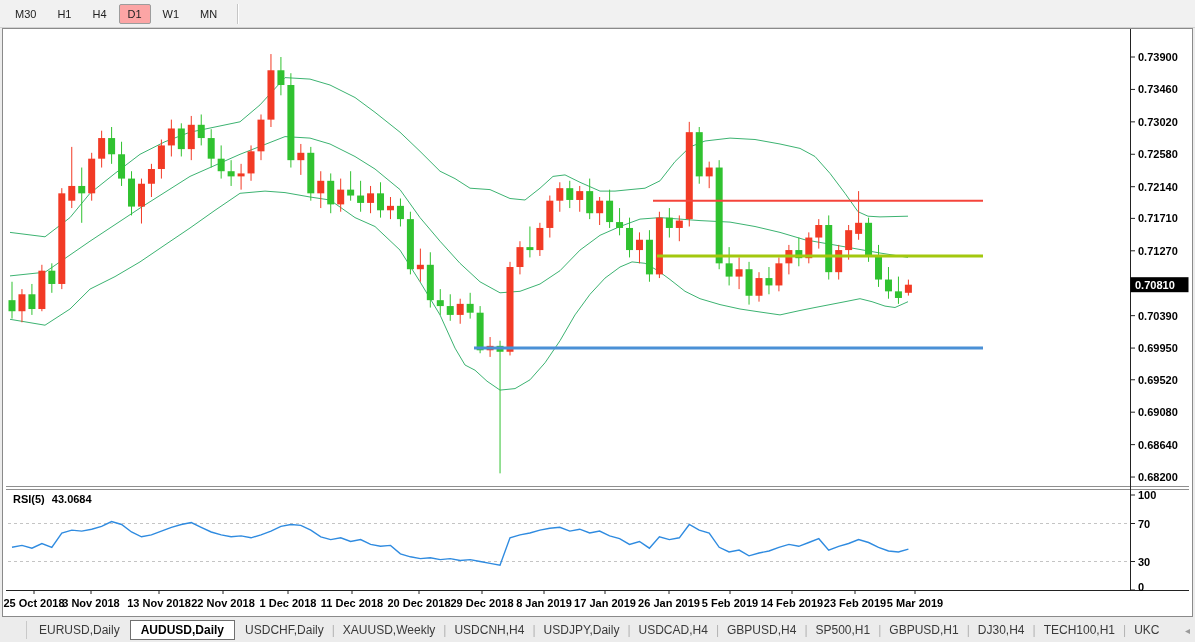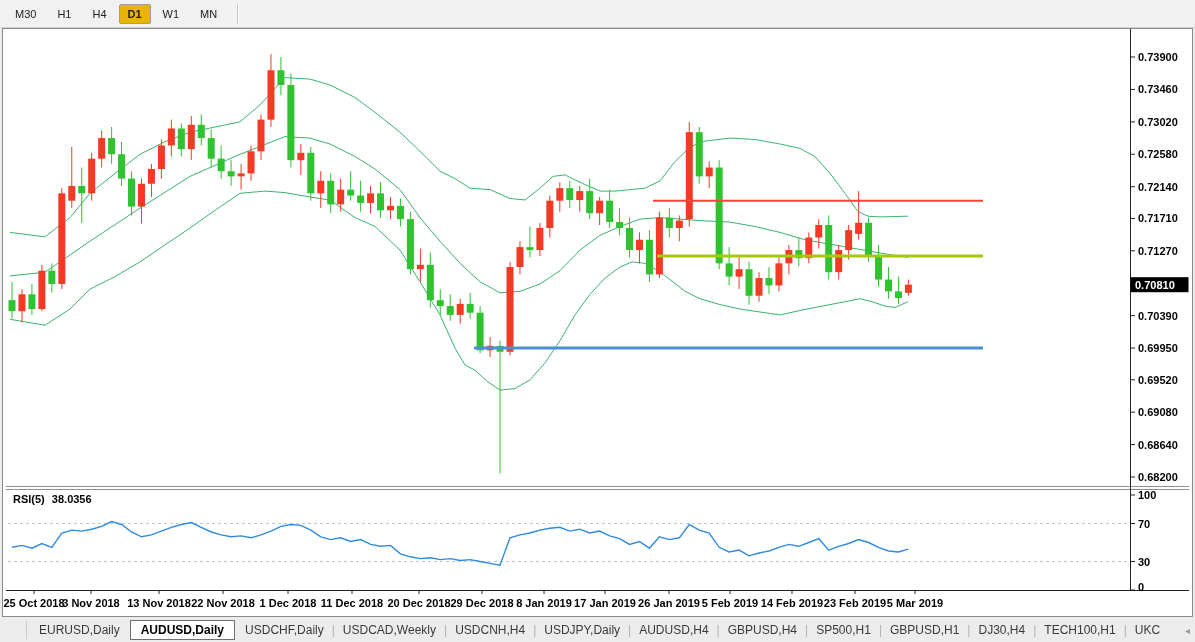--- a/index.html
+++ b/index.html
@@ -3,21 +3,21 @@
 <meta charset="utf-8">
 <style>
   html,body{margin:0;padding:0;background:#e9e9e9;}
   .app{position:relative;width:1195px;height:642px;overflow:hidden;background:#ececec;
        font-family:"Liberation Sans","DejaVu Sans",sans-serif;-webkit-font-smoothing:none;}
   .toolbar{position:absolute;left:0;top:0;width:1195px;height:28px;background:#f1f1f1;
            border-bottom:1px solid #d2d2d2;display:flex;align-items:center;padding-left:6px;
            box-sizing:border-box;z-index:3;}
   .tf-btn{font-size:11px;color:#222;padding:3px 8px;margin-right:3px;border:1px solid transparent;
           border-radius:2px;cursor:default;}
-  .tf-btn.active{background:#eab308;border-color:#9d9d9d;font-weight:bold;}
+  .tf-btn.active{background:#fca5a5;border-color:#9d9d9d;}
   .tb-sep{width:1px;height:20px;background:#c6c6c6;border-right:1px solid #ffffff;margin-left:8px;}
   .chart-window{position:absolute;left:2px;top:28px;width:1191px;height:589px;background:#ffffff;
                 border:1px solid #8a8a8a;box-sizing:border-box;z-index:0;}
   #chart-svg{position:absolute;left:0;top:0;z-index:1;}
   #chart-svg text{font-family:"Liberation Sans","DejaVu Sans",sans-serif;}
   .chart-title{position:absolute;left:13px;top:33px;font-size:11px;font-weight:700;color:#000;
                z-index:2;white-space:nowrap;}
   .chart-title .tri{font-size:8px;margin-right:5px;position:relative;top:-1px;}
   .chart-title span{margin-right:4px;}
   .rsi-caption{position:absolute;left:13px;top:493px;font-size:11px;font-weight:700;color:#000;
@@ -332,37 +332,37 @@
         <line x1="855" x2="855" y1="590" y2="594" stroke="#222222" stroke-width="1"></line>
         <text x="855" y="607" font-size="11" font-weight="700" fill="#000" text-anchor="middle">23 Feb 2019</text>
         <line x1="915" x2="915" y1="590" y2="594" stroke="#222222" stroke-width="1"></line>
         <text x="915" y="607" font-size="11" font-weight="700" fill="#000" text-anchor="middle">5 Mar 2019</text>
       </g>
     </svg>
 
 
   <div class="rsi-caption">
     <span>RSI(5)</span>
-    <span>38.0356</span>
+    <span>43.0684</span>
   </div>
 
   <div class="tabbar">
     <div class="tab-gutter"></div>
 
     <div class="tab">EURUSD,Daily</div>
       <div class="tab active">AUDUSD,Daily</div>
       <div class="tab">USDCHF,Daily</div>
       <span class="tab-sep">|</span>
-      <div class="tab">USDCAD,Weekly</div>
+      <div class="tab">XAUUSD,Weekly</div>
       <span class="tab-sep">|</span>
       <div class="tab">USDCNH,H4</div>
       <span class="tab-sep">|</span>
       <div class="tab">USDJPY,Daily</div>
       <span class="tab-sep">|</span>
-      <div class="tab">AUDUSD,H4</div>
+      <div class="tab">USDCAD,H4</div>
       <span class="tab-sep">|</span>
       <div class="tab">GBPUSD,H4</div>
       <span class="tab-sep">|</span>
       <div class="tab">SP500,H1</div>
       <span class="tab-sep">|</span>
       <div class="tab">GBPUSD,H1</div>
       <span class="tab-sep">|</span>
       <div class="tab">DJ30,H4</div>
       <span class="tab-sep">|</span>
       <div class="tab">TECH100,H1</div>

